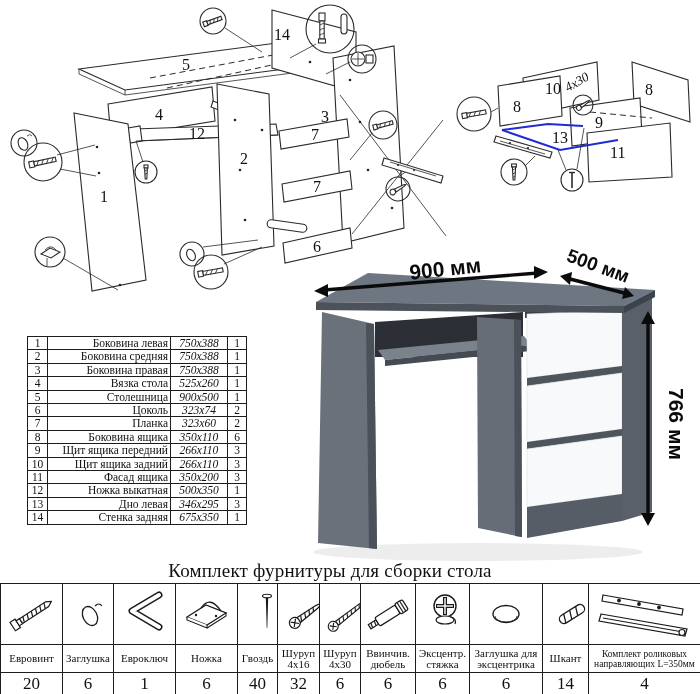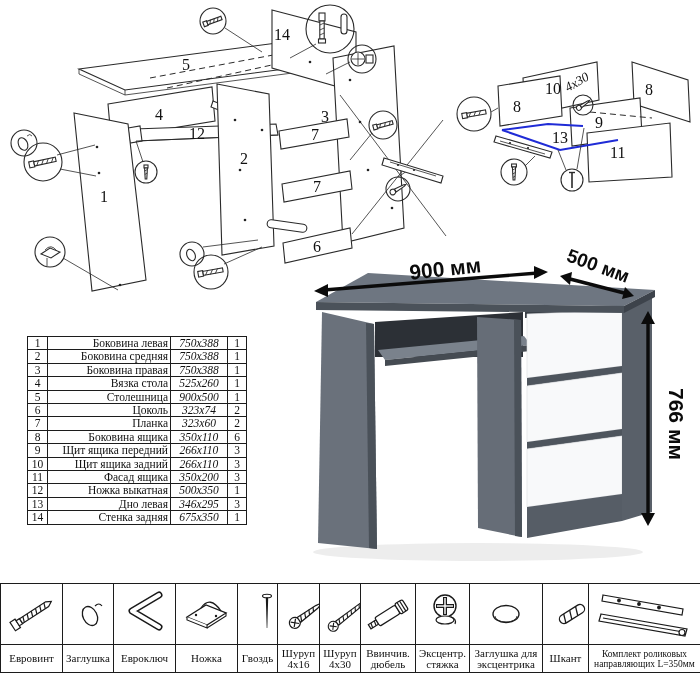--- a/index.html
+++ b/index.html
@@ -431,20 +431,21 @@
     </g>
     <text class="dim-label" x="596" y="272" font-size="19" text-anchor="middle" transform="rotate(20 596 272)">500 мм</text>
     <g stroke="#0b0b0b" fill="#0b0b0b">
       <line x1="648" y1="322" x2="648" y2="515" stroke-width="3.4"></line>
       <polygon points="648,311 641,324 655,324" stroke="none"></polygon>
       <polygon points="648,526 641,513 655,513" stroke="none"></polygon>
     </g>
     <text class="dim-label" x="669" y="424" font-size="21" text-anchor="middle" transform="rotate(90 669 424)">766 мм</text>
   </svg>
 
+  <div class="hw-title">Комплект фурнитуры для сборки стола</div>
 
   <table class="hw-table">
     <colgroup>
       <col style="width:62px">
         <col style="width:51px">
         <col style="width:62px">
         <col style="width:62px">
       <col style="width:40px">
         <col style="width:42px">
         <col style="width:41px">
@@ -626,16 +627,30 @@
           </td>
       <td class="hw-label-cell">
             <span>Шкант</span>
             <span></span>
           </td>
       <td class="hw-label-cell small">
             <span>Комплект роликовых</span>
             <span>направляющих L=350мм</span>
           </td>
     </tr>
+    <tr>
+      <td class="hw-qty-cell">20</td>
+      <td class="hw-qty-cell">6</td>
+      <td class="hw-qty-cell">1</td>
+      <td class="hw-qty-cell">6</td>
+      <td class="hw-qty-cell">40</td>
+      <td class="hw-qty-cell">32</td>
+      <td class="hw-qty-cell">6</td>
+      <td class="hw-qty-cell">6</td>
+      <td class="hw-qty-cell">6</td>
+      <td class="hw-qty-cell">6</td>
+      <td class="hw-qty-cell">14</td>
+      <td class="hw-qty-cell">4</td>
+    </tr>
     </tbody>
   </table>
 
 </div>
 
 </body></html>

